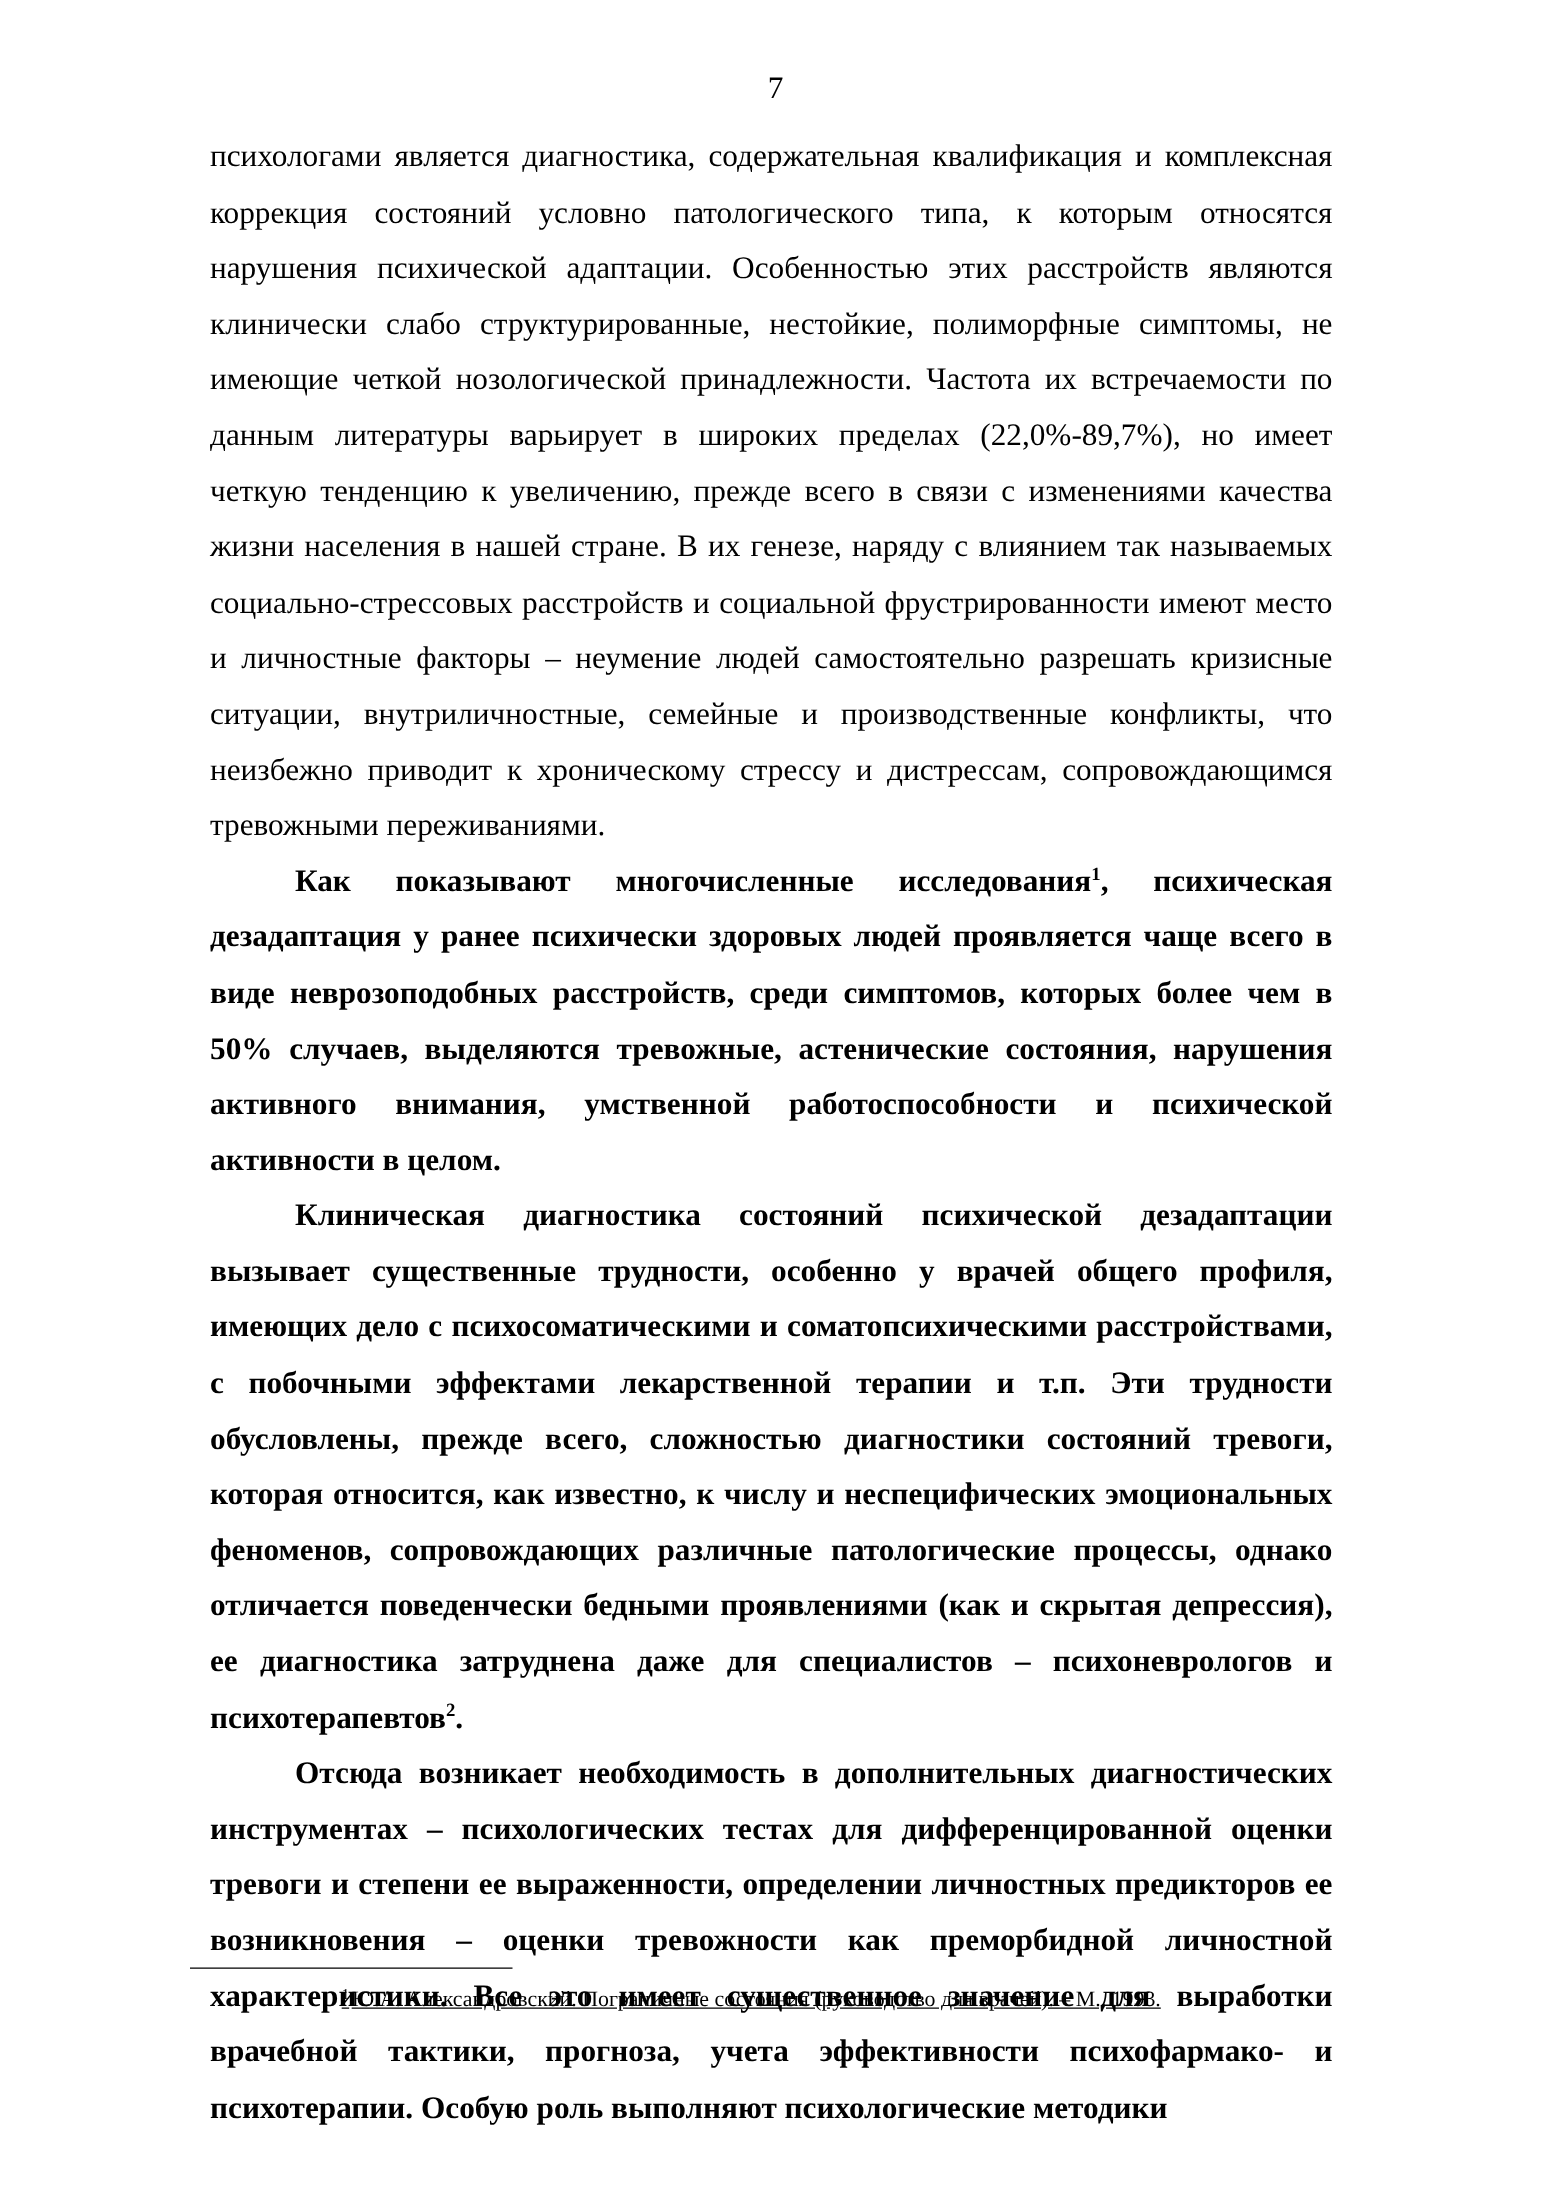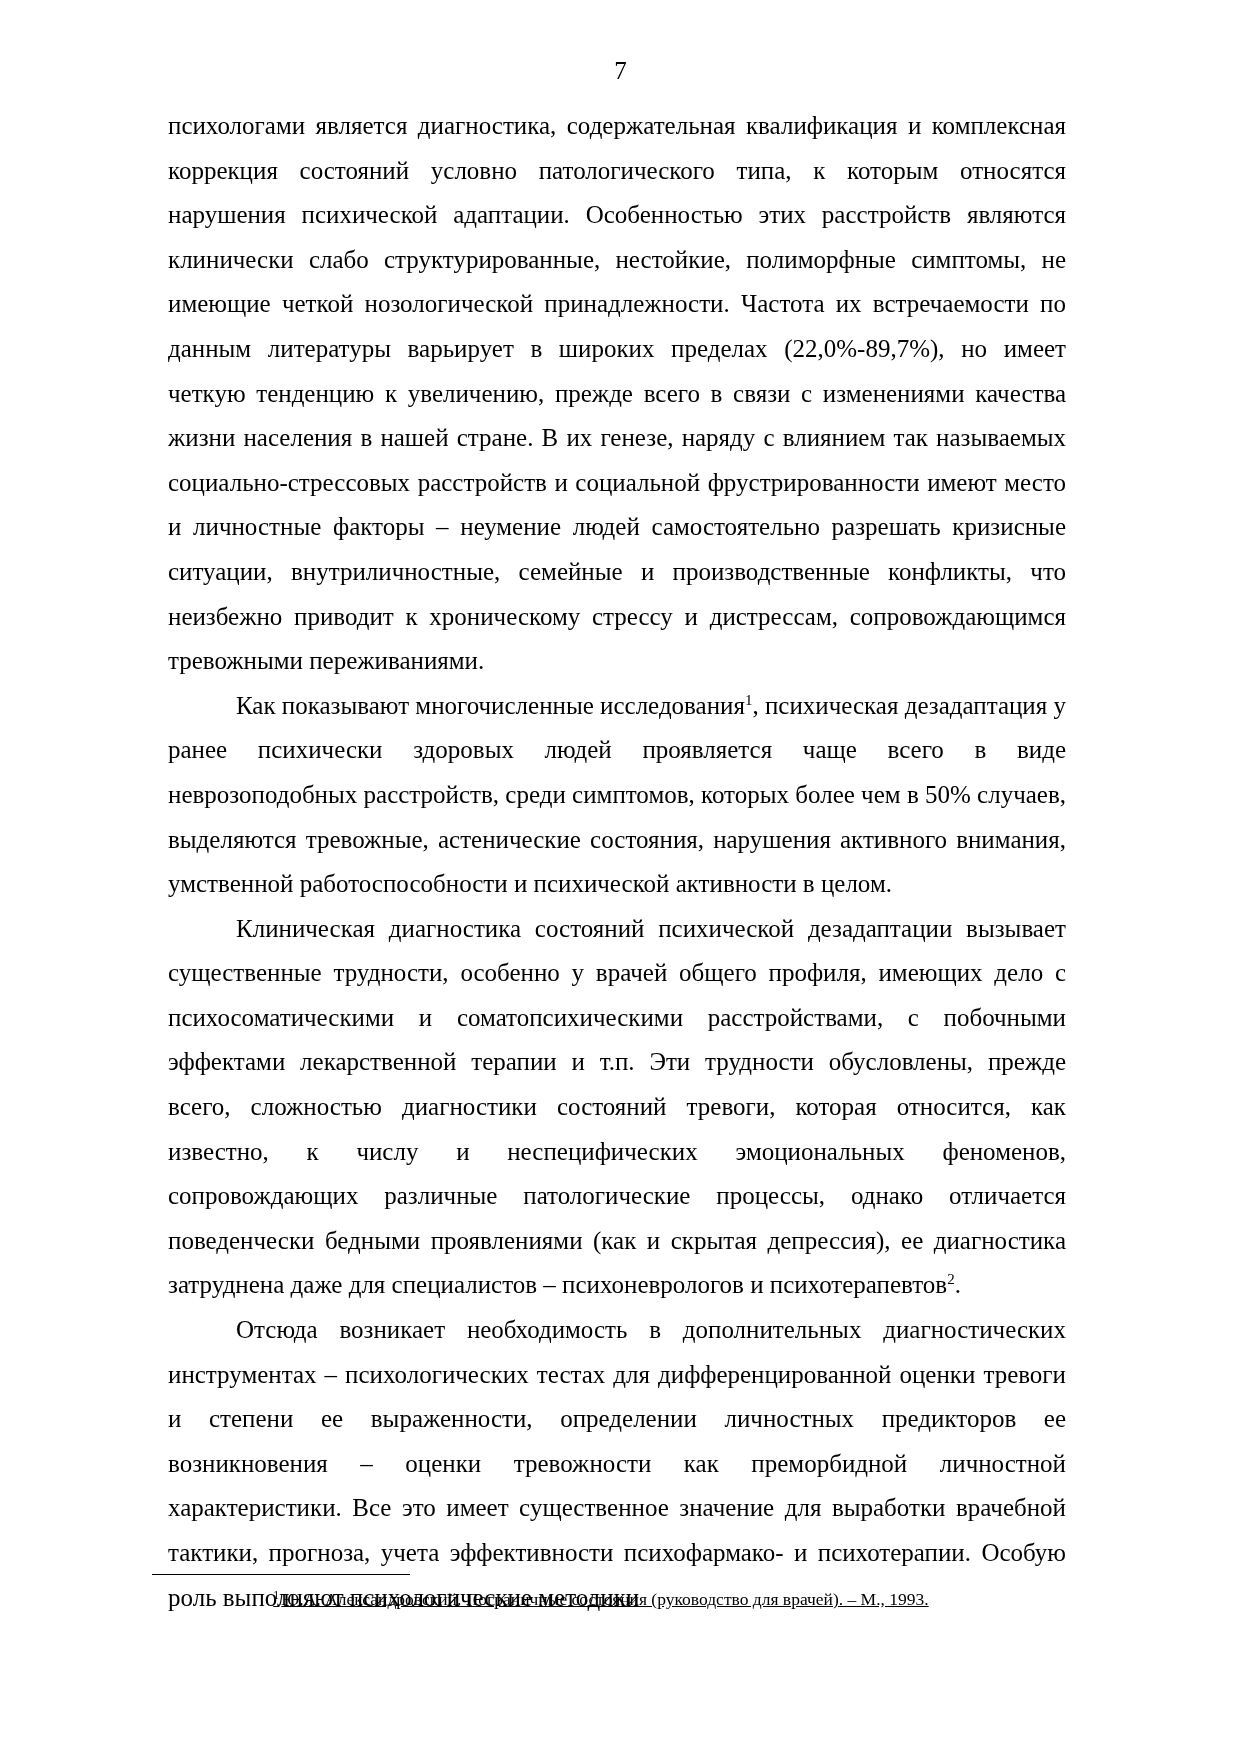--- a/index.html
+++ b/index.html
@@ -45,20 +45,21 @@
     line-height: 44.6px;
     text-indent: 68px;
     hyphens: none;
     word-spacing: 0px;
   }
   .para.no-indent {
     text-indent: 0;
   }
   .para + .para {
     margin-top: 0;
+    font-weight: bold;
   }
   sup.fn {
     font-size: 15px;
     line-height: 0;
     vertical-align: 9px;
   }
   .footnotes {
     position: absolute;
     left: 152px;
     top: 1574px;

